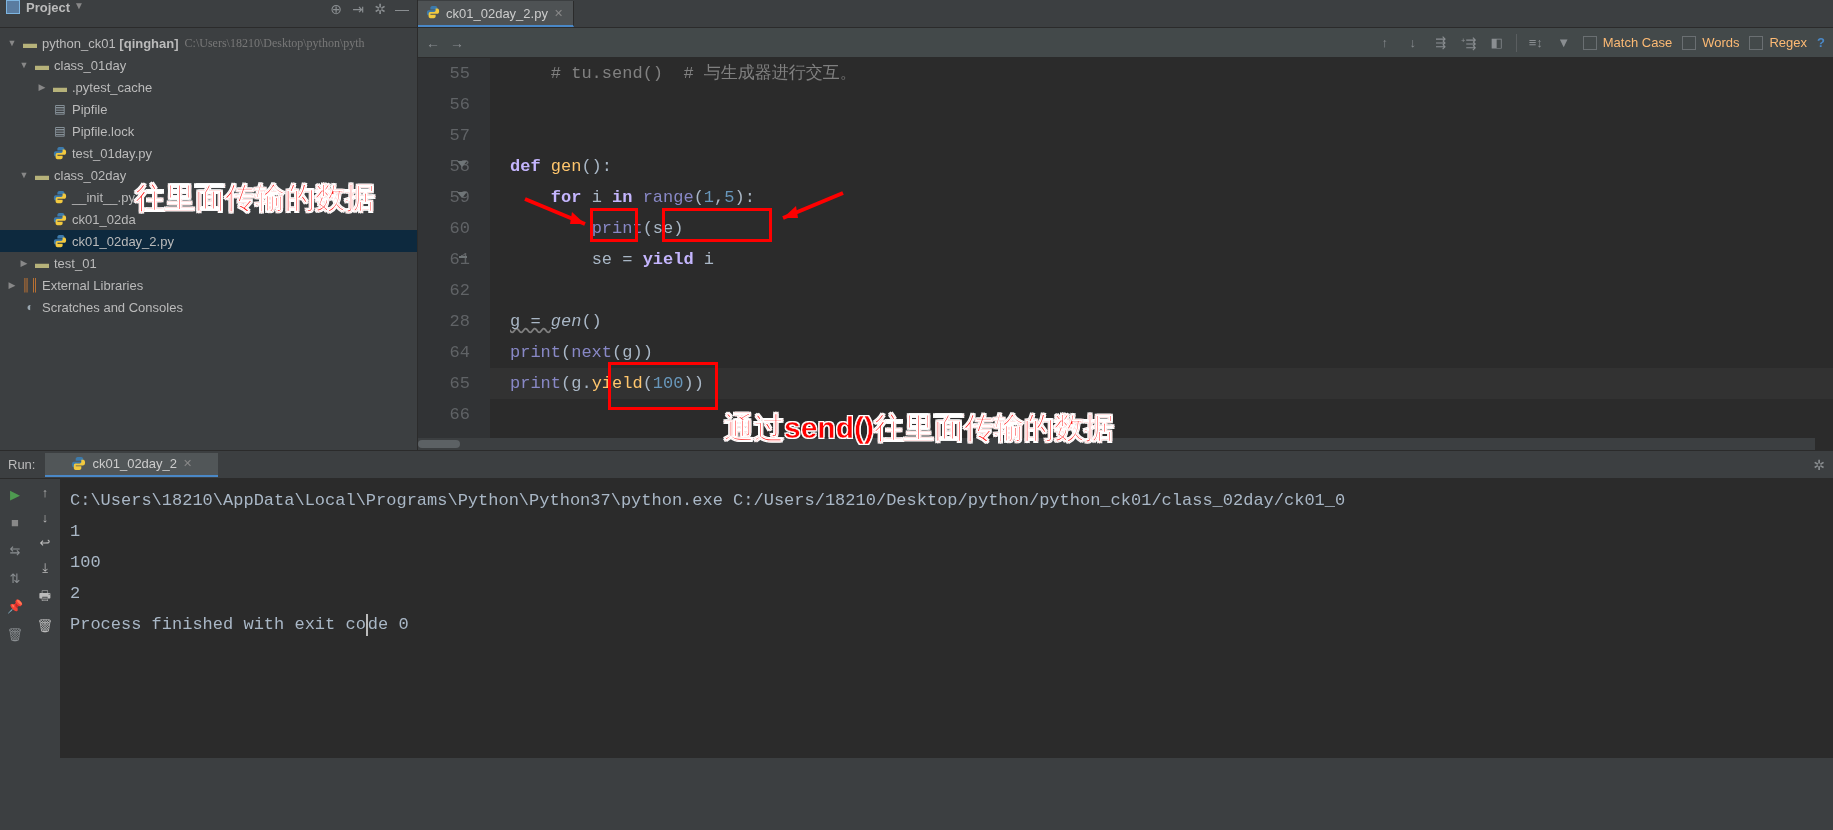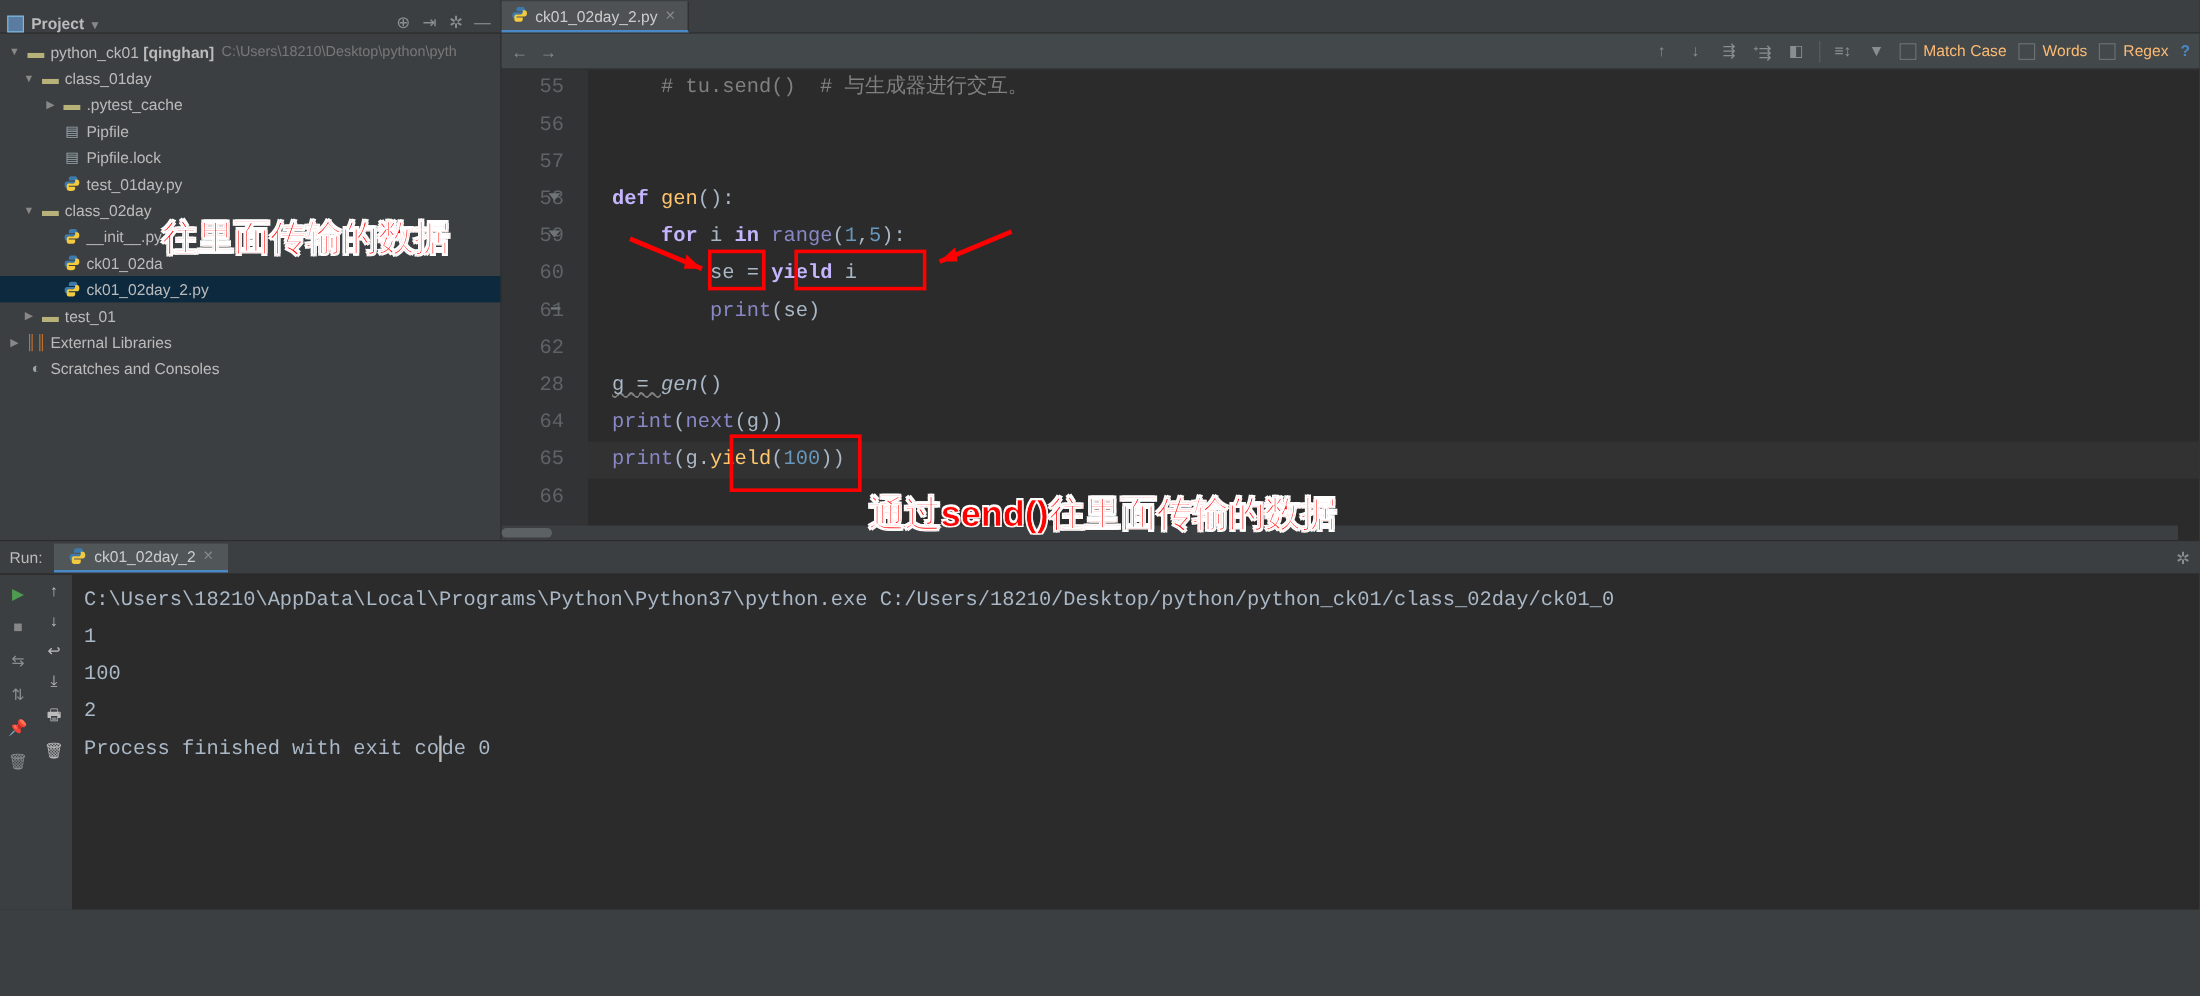--- a/index.html
+++ b/index.html
@@ -19,21 +19,21 @@
   
   .sidebar {
     width: 418px;
     background: #3c3f41;
     border-right: 1px solid #2b2b2b;
     display: flex; flex-direction: column;
   }
   .sidebar-header {
     height: 28px;
     background: #3c3f41;
-    display: flex; align-items: flex-end;
+    display: flex; align-items: flex-start;
     padding: 0 6px;
     border-bottom: 1px solid #2b2b2b;
   }
   .sidebar-header .title-ico {
     width: 14px; height: 14px;
     background: #5a7ca0;
     border: 1px solid #7db5e0;
     margin-right: 6px;
   }
   .sidebar-header .title { font-weight: bold; color: #bbb; }
@@ -61,21 +61,21 @@
     width: 16px; height: 16px;
     margin: 0 4px;
     display: inline-flex; align-items: center; justify-content: center;
   }
   .ico.folder { color: #b6b27a; font-size: 14px; }
   .ico.pyfile svg { width: 14px; height: 14px; }
   .ico.file { color: #9aa7b0; font-size: 12px; }
   .ico.lib { color: #cc7832; font-size: 12px; }
   .tree-row .name { color: #bbb; }
   .tree-row .name .bold { font-weight: bold; }
-  .tree-row .meta { color: #787878; margin-left: 6px; font-size: 12px; }
+  .tree-row .meta { color: #787878; margin-left: 6px; font-size: 12px; font-family: Liberation Serif, serif; }
   .indent-1 { padding-left: 18px; }
   .indent-2 { padding-left: 36px; }
 
   
   .editor-side {
     flex: 1; display: flex; flex-direction: column;
     background: #2b2b2b;
     position: relative;
   }
   .tabbar {
@@ -215,21 +215,21 @@
     border-top: 1px solid #2b2b2b;
     display: flex; align-items: center;
     padding: 0 8px;
   }
   .runbar .lbl { color: #bbb; margin-right: 10px; }
   .runbar .runtab {
     height: 24px;
     background: #515658;
     border-bottom: 2px solid #4a88c7;
     display: flex; align-items: center;
-    padding: 0 12px; gap: 6px; font-size: 13px;
+    padding: 0 26px; gap: 6px; font-size: 13px;
     color: #ccc; cursor: pointer;
   }
   .runbar .closex { color: #888; font-size: 11px; }
   .runbar .spacer { flex: 1; }
   .runbar .gear { color: #8a8e91; font-size: 14px; cursor: pointer; }
 
   .console-area {
     display: flex;
     height: 280px;
     background: #2b2b2b;
@@ -436,22 +436,22 @@
           <div class="ln">64</div>
           <div class="ln">65</div>
           <div class="ln">66</div>
         </div>
       <div class="code" id="code">
           <div class="line"><span class="">    </span><span class="tok-comm"># tu.send()  # 与生成器进行交互。</span></div>
           <div class="line"></div>
           <div class="line"></div>
           <div class="line"><span class="tok-kw">def </span><span class="tok-fn">gen</span><span class="tok-par">():</span></div>
           <div class="line"><span class="">    </span><span class="tok-kw">for </span><span class="tok-var">i </span><span class="tok-kw">in </span><span class="tok-builtin">range</span><span class="tok-par">(</span><span class="tok-num">1</span><span class="tok-op">,</span><span class="tok-num">5</span><span class="tok-par">):</span></div>
+          <div class="line"><span class="">        </span><span class="tok-builtin">print</span><span class="tok-par">(</span><span class="tok-var">se</span><span class="tok-par">)</span></div>
           <div class="line"><span class="">        </span><span class="tok-var">se </span><span class="tok-op">= </span><span class="tok-kw">yield </span><span class="tok-var">i</span></div>
-          <div class="line"><span class="">        </span><span class="tok-builtin">print</span><span class="tok-par">(</span><span class="tok-var">se</span><span class="tok-par">)</span></div>
           <div class="line"></div>
           <div class="line"><span class="tok-wavy">g = </span><span class="tok-fname">gen</span><span class="tok-par">()</span></div>
           <div class="line"><span class="tok-builtin">print</span><span class="tok-par">(</span><span class="tok-builtin">next</span><span class="tok-par">(</span><span class="tok-var">g</span><span class="tok-par">))</span></div>
           <div class="line current-line"><span class="tok-builtin">print</span><span class="tok-par">(</span><span class="tok-var">g.</span><span class="tok-fn">yield</span><span class="tok-par">(</span><span class="tok-num">100</span><span class="tok-par">))</span></div>
           <div class="line"></div>
         </div>
 
       <div class="ann-box" style="left:172px; top:150px; width:48px; height:34px;"></div>
 
       <div class="ann-box" style="left:244px; top:150px; width:110px; height:34px;"></div>

